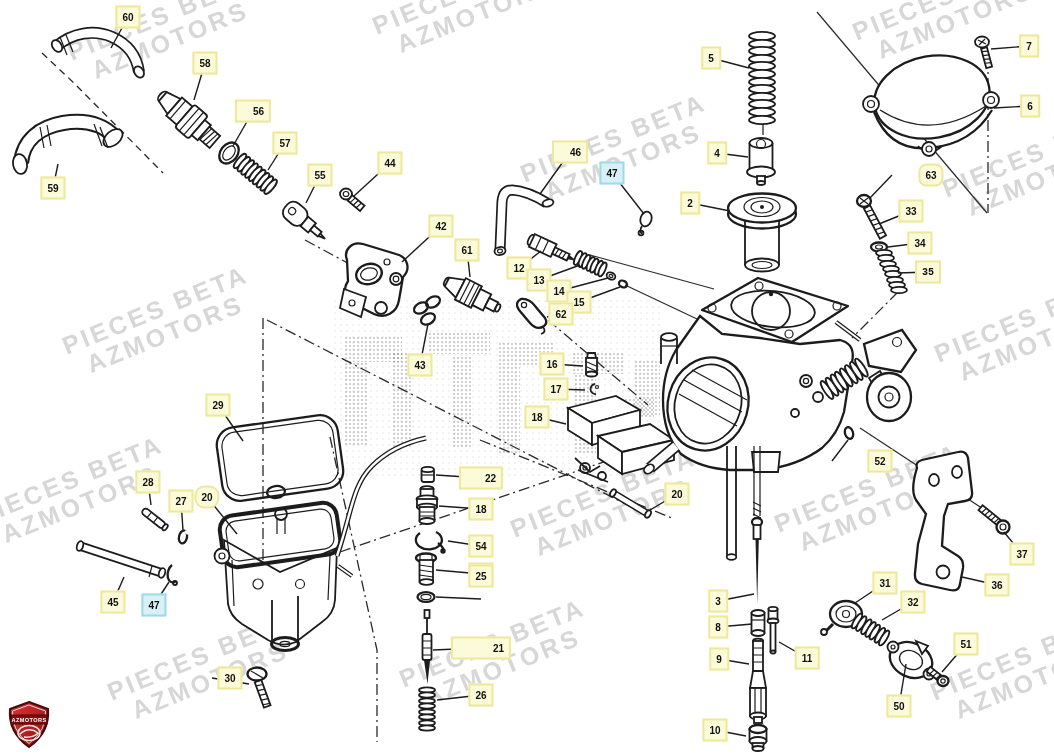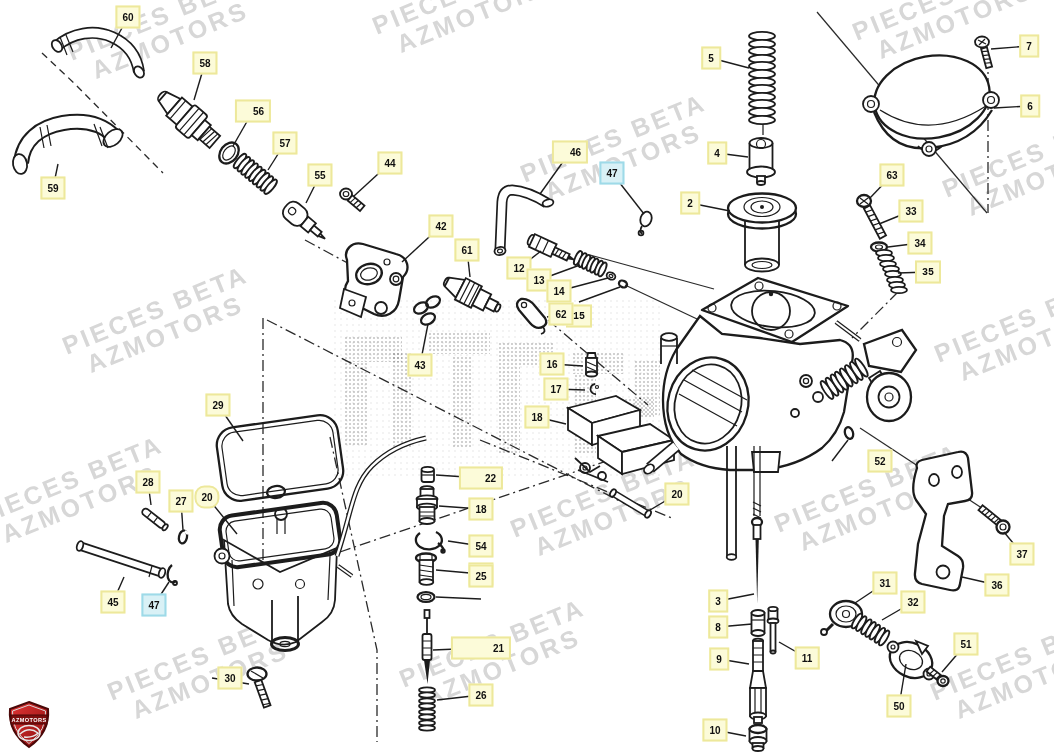--- a/index.html
+++ b/index.html
@@ -686,34 +686,34 @@
       <div class="plabel yellow" style="left: 285px; top: 143px;">57</div>
       <div class="plabel yellow" style="left: 320px; top: 175px;">55</div>
       <div class="plabel yellow" style="left: 53px; top: 188px;">59</div>
       <div class="plabel yellow" style="left: 390px; top: 163px;">44</div>
       <div class="plabel yellow" style="left: 441px; top: 226px;">42</div>
       <div class="plabel yellow" style="left: 467px; top: 250px;">61</div>
       <div class="plabel yellow" style="left: 420px; top: 365px;">43</div>
       <div class="plabel yellow" style="left: 519px; top: 268px;">12</div>
       <div class="plabel yellow" style="left: 539px; top: 280px;">13</div>
       <div class="plabel yellow" style="left: 559px; top: 291px;">14</div>
-      <div class="plabel yellow" style="left: 579px; top: 316px; font-family: Liberation Mono, monospace;">15</div>
+      <div class="plabel yellow" style="left: 579px; top: 302px;">15</div>
       <div class="plabel yellow" style="left: 561px; top: 314px;">62</div>
       <div class="plabel yellow" style="left: 570px; top: 152px; padding-left: 16px;">46</div>
       <div class="plabel cyan" style="left: 612px; top: 173px;">47</div>
       <div class="plabel yellow" style="left: 552px; top: 364px;">16</div>
       <div class="plabel yellow" style="left: 556px; top: 389px;">17</div>
       <div class="plabel yellow" style="left: 537px; top: 417px;">18</div>
       <div class="plabel yellow" style="left: 677px; top: 494px;">20</div>
       <div class="plabel yellow" style="left: 711px; top: 58px;">5</div>
       <div class="plabel yellow" style="left: 717px; top: 153px;">4</div>
       <div class="plabel yellow" style="left: 690px; top: 203px;">2</div>
       <div class="plabel yellow" style="left: 1029px; top: 46px;">7</div>
       <div class="plabel yellow" style="left: 1030px; top: 106px;">6</div>
-      <div class="plabel yellow" style="left: 892px; top: 175px;">63</div>
+      <div class="plabel yellow" style="left: 931px; top: 175px; border-radius: 8px;">63</div>
       <div class="plabel yellow" style="left: 911px; top: 211px;">33</div>
       <div class="plabel yellow" style="left: 920px; top: 243px;">34</div>
       <div class="plabel yellow" style="left: 928px; top: 272px; font-family: Liberation Mono, monospace;">35</div>
       <div class="plabel yellow" style="left: 832px; top: 461px; margin-left: 48px;">52</div>
       <div class="plabel yellow" style="left: 218px; top: 405px;">29</div>
       <div class="plabel yellow" style="left: 148px; top: 482px;">28</div>
       <div class="plabel yellow" style="left: 181px; top: 501px;">27</div>
       <div class="plabel yellow" style="left: 207px; top: 497px; border-radius: 10px;">20</div>
       <div class="plabel yellow" style="left: 113px; top: 602px;">45</div>
       <div class="plabel cyan" style="left: 154px; top: 605px;">47</div>

